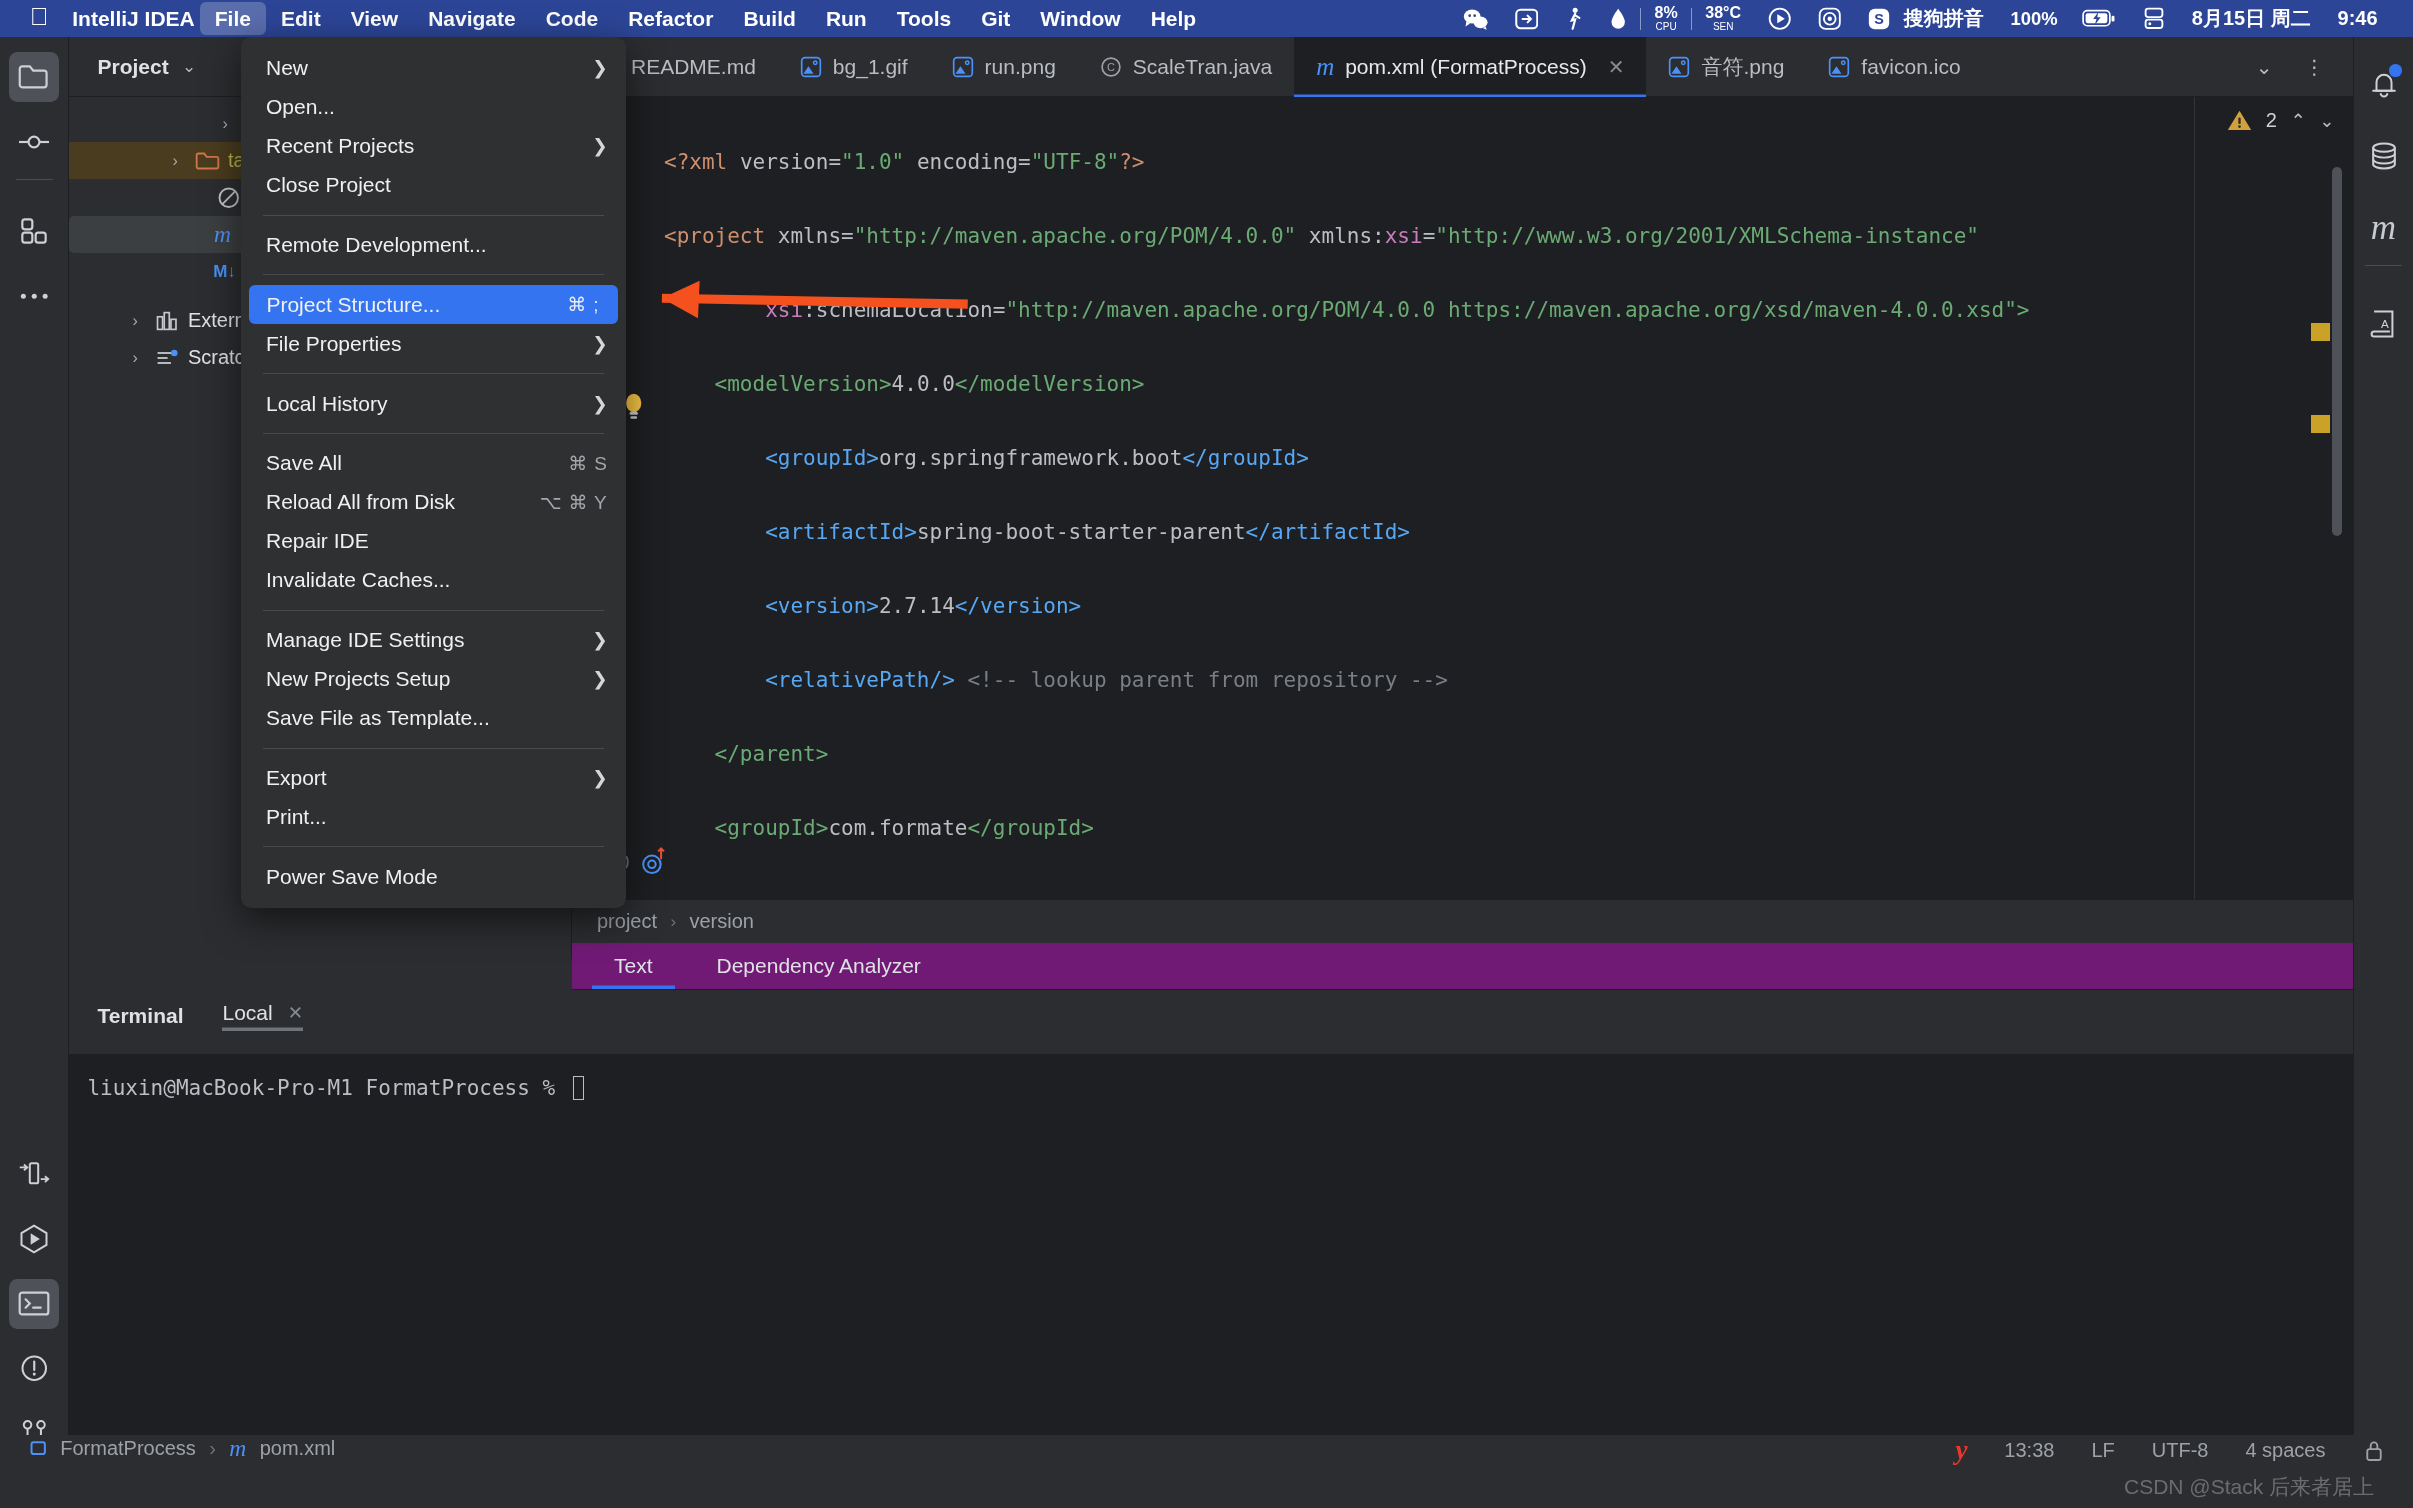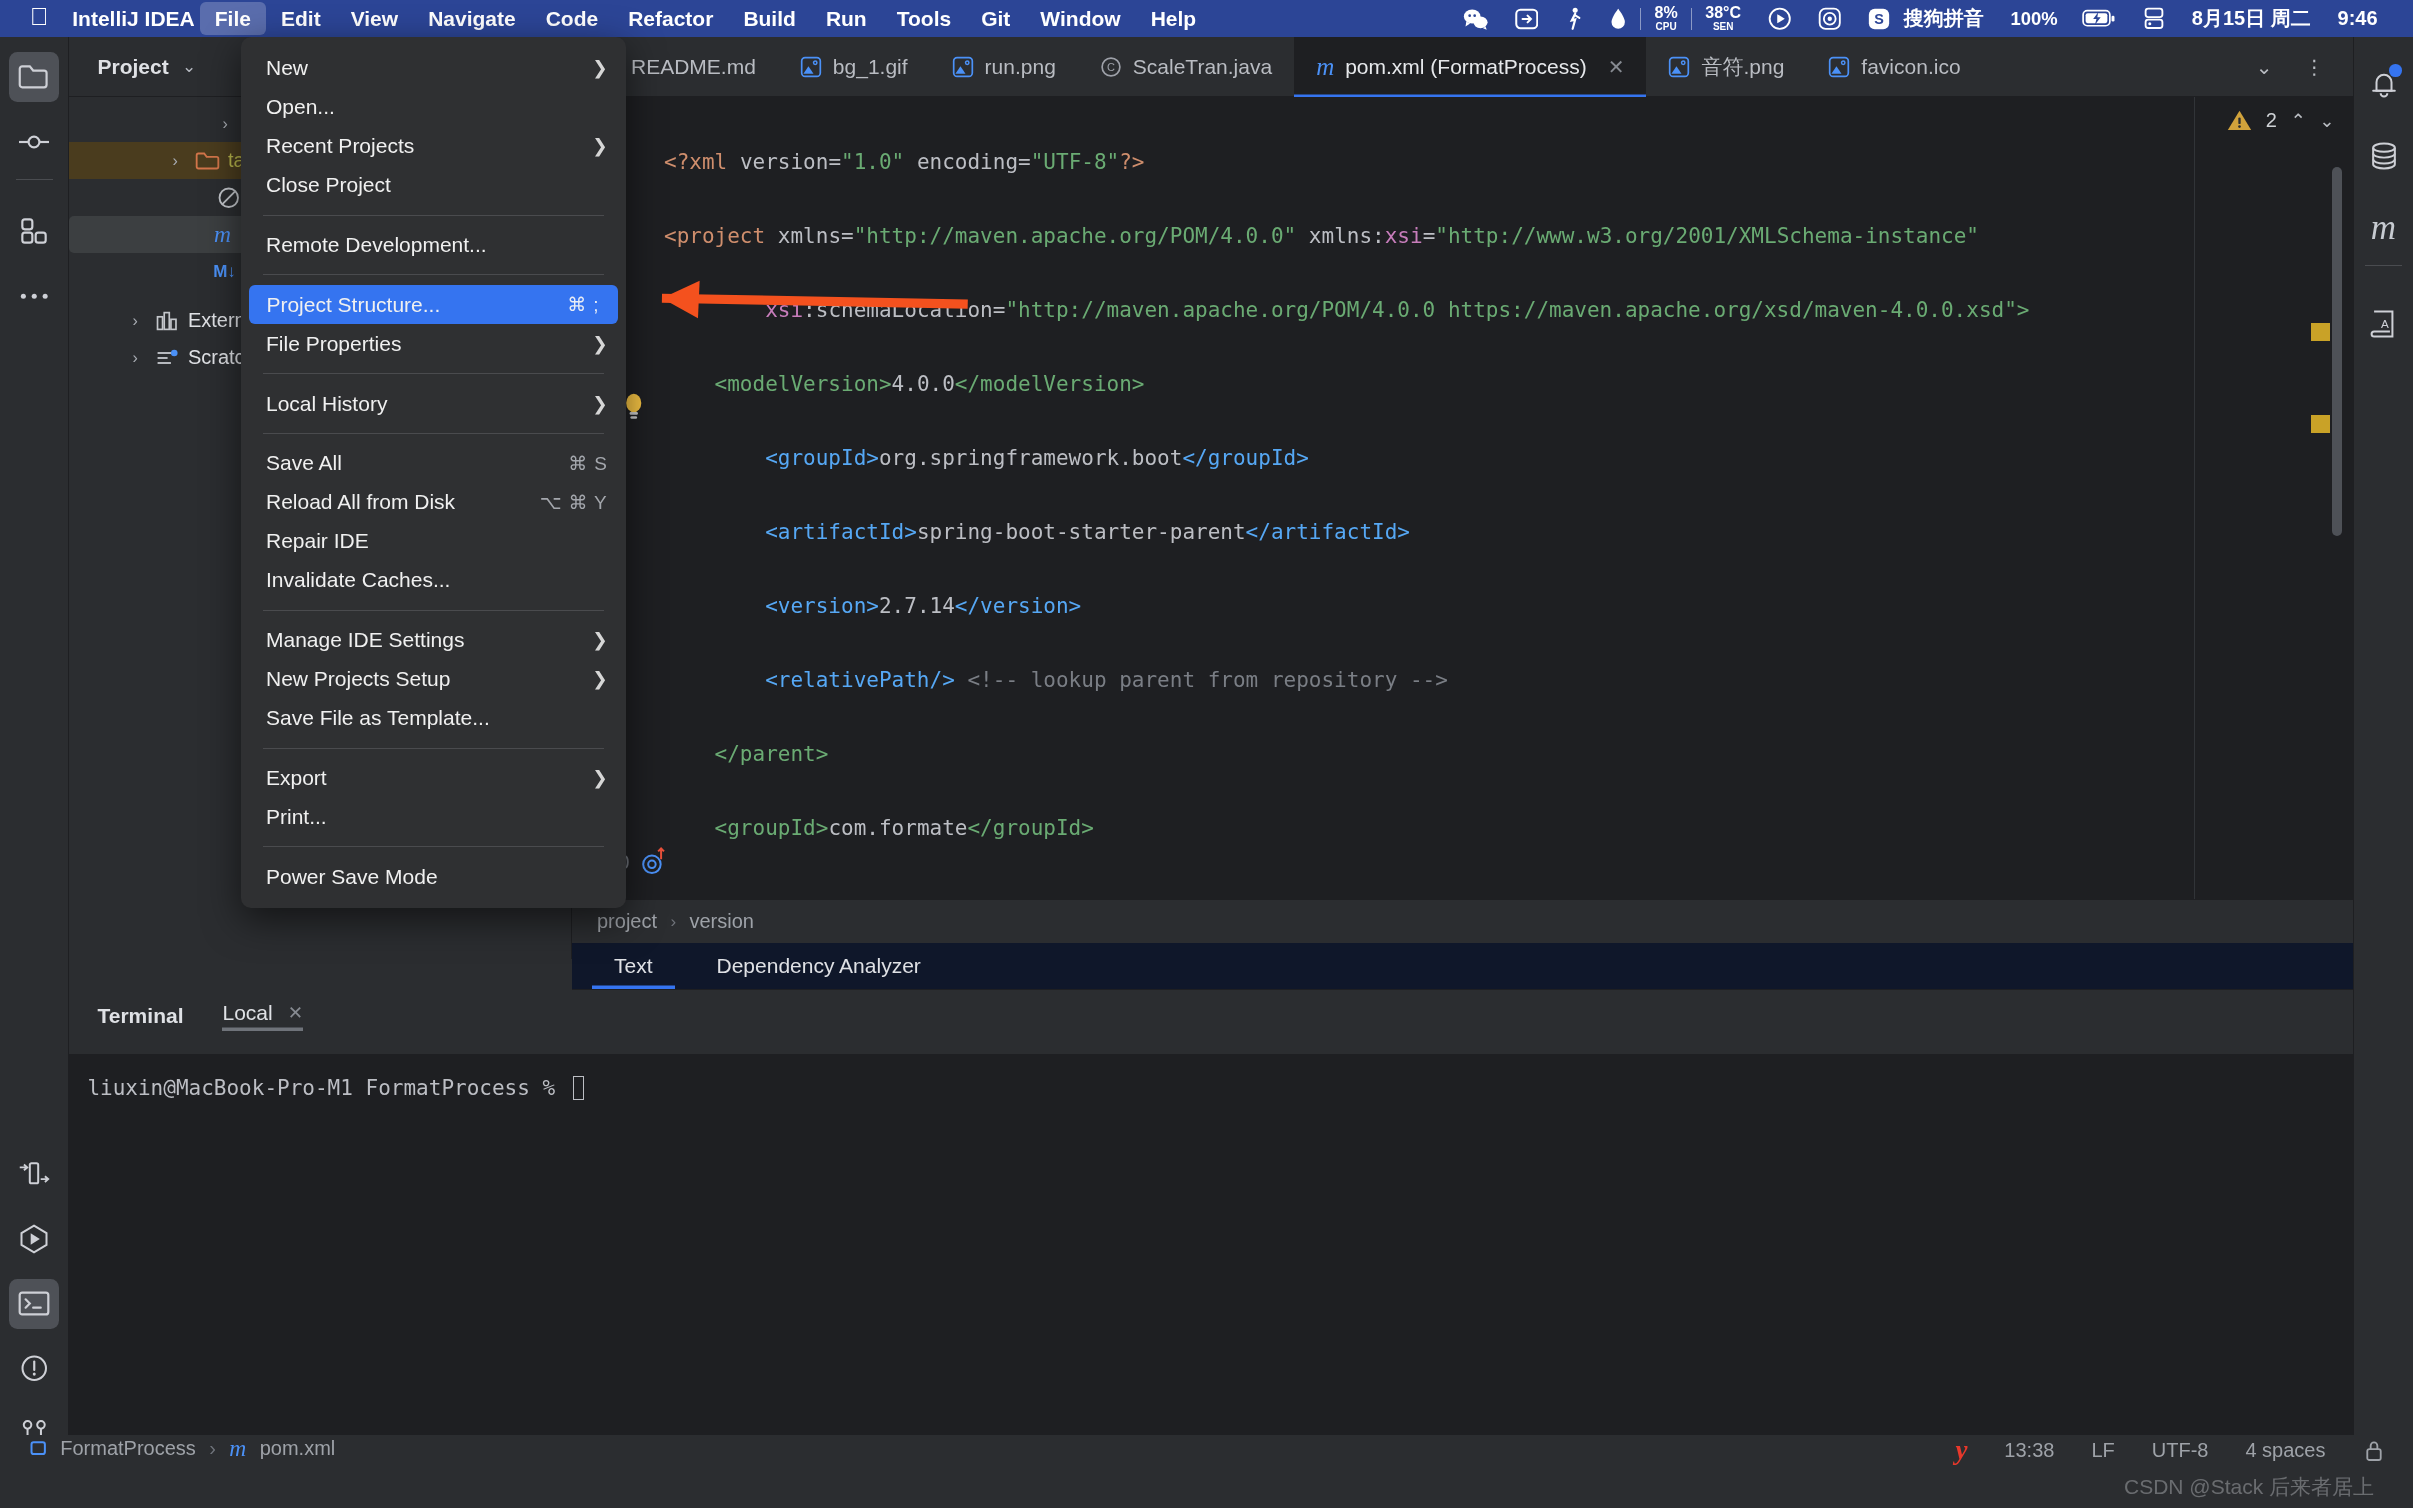--- a/index.html
+++ b/index.html
@@ -27,21 +27,21 @@
   .mac-app-name { font-size: 21px; font-weight: bold; margin-right: 5px; }
   .mac-menu-item {
     padding: 4.2px 15px; font-size: 21px; font-weight: bold;
     border-radius: 5.9px; white-space: nowrap;
   }
   .mac-menu-item.active { background: rgba(255,255,255,0.22); }
   .mac-right { margin-left: auto; display: flex; align-items: center; gap: 0px; padding-right: 22px; }
   .mac-right .mi { display: flex; align-items: center; justify-content: center; padding: 0 13.4px; height: 37px; }
   .mac-stat { display: flex; flex-direction: column; align-items: center; justify-content: center; line-height: 1; }
   .mac-stat .v { font-size: 16px; font-weight: bold; }
-  .mac-stat .l { font-size: 10px; font-weight: bold; margin-top: 1.7px; text-align: right; }
+  .mac-stat .l { font-size: 10px; font-weight: normal; margin-top: 1.7px; text-align: right; }
   .mac-sep { width: 0.8px; height: 22px; background: rgba(255,255,255,0.45); }
   .mac-text { font-size: 20px; font-weight: bold; white-space: nowrap; }
   .batt-pct { font-size: 18.4px; font-weight: bold; }
 
   
   .ide { position: absolute; top: 37px; left: 0; width: 2413px; height: 1472px; background: #2b2d30; }
 
   
   .rail-left {
     position: absolute; left: 0; top: 0; width: 69px; height: 1435px;
@@ -143,21 +143,21 @@
   .crumbbar {
     position: absolute; left: 572px; top: 862px; width: 1781px; height: 44px;
     background: #2b2d30; display: flex; align-items: center; padding-left: 25px;
     color: #9ea2a8; font-size: 20px; border-top: 0.8px solid #1e1f22;
   }
   .crumbbar .sepx { margin: 0 13.4px; color: #6f737a; font-size: 17px; }
 
   
   .subtabs {
     position: absolute; left: 572px; top: 906px; width: 1781px; height: 47px;
-    background: #0f172a; display: flex; align-items: flex-end;
+    background: #701a75; display: flex; align-items: flex-end;
     border-bottom: 0.8px solid #1e1f22;
   }
   .subtab { padding: 0 22px 11px 22px; font-size: 21px; color: #dfe1e5; margin-left: 20px; }
   .subtab.on { box-shadow: inset 0 -3.4px 0 0 #3574f0; }
 
   
   .term-head {
     position: absolute; left: 69px; top: 953px; width: 2284px; height: 52px;
     background: #2b2d30; display: flex; align-items: center; padding-left: 28.5px;
   }

